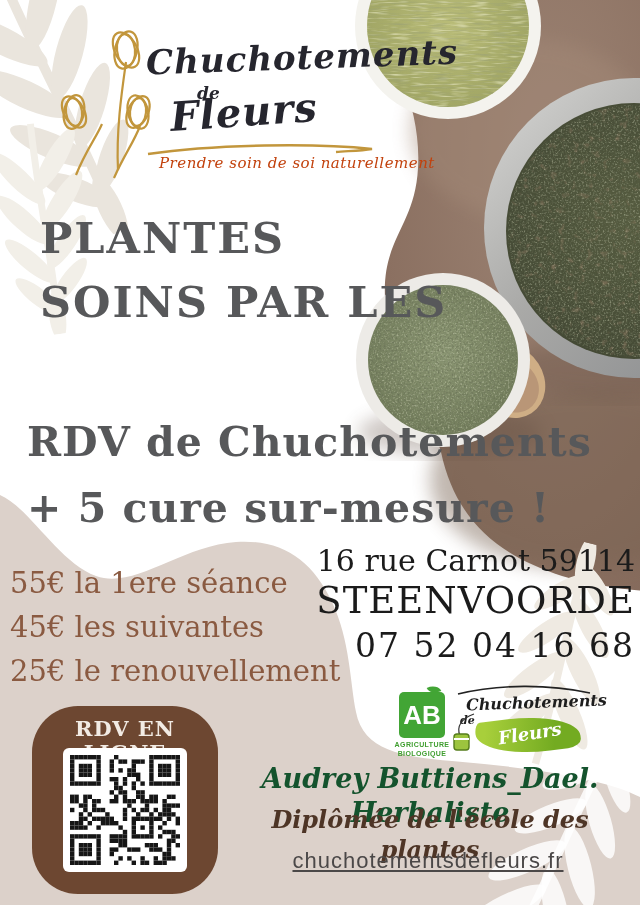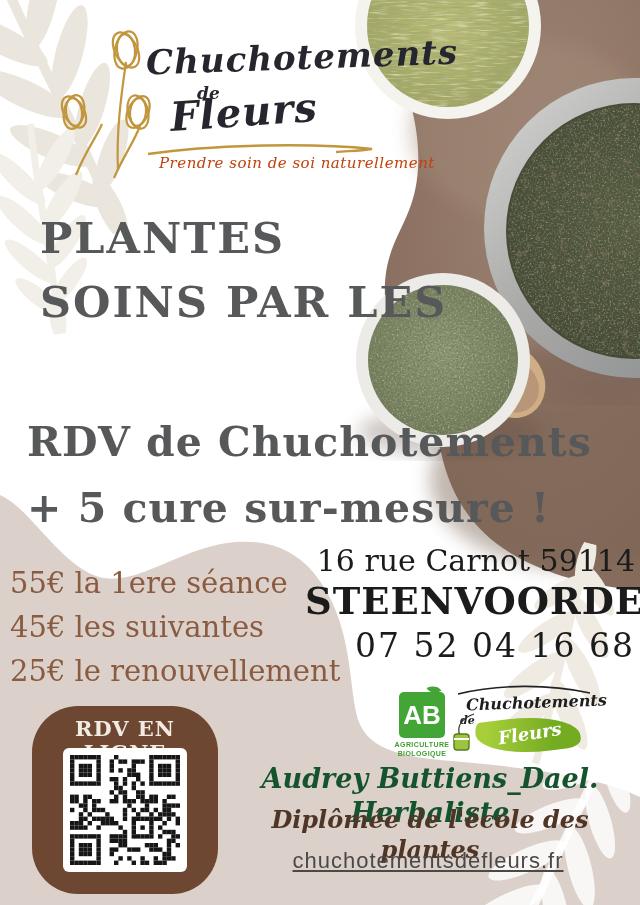--- a/index.html
+++ b/index.html
@@ -35,21 +35,21 @@
   .offer { left:27px; top:409px; font:600 41px/66px "DejaVu Serif", serif;
            color:#57585a; letter-spacing:1px; z-index:3; }
 
   
   .pricing { left:10px; top:561px; font:29px/44px "DejaVu Serif", serif;
              color:#8a5a41; z-index:3; }
 
   
   .contact { left:305px; top:542px; width:330px; text-align:right; color:#1b1b1b; z-index:3; }
   .addr1 { font-size:30px; line-height:37px; }
-  .addr2 { font-size:37px; line-height:44px; font-weight:700; letter-spacing:1px; }
+  .addr2 { font-size:37px; line-height:44px; font-weight:400; letter-spacing:1px; }
   .addr3 { font-size:33px; line-height:46px; letter-spacing:2px; }
 
   
   .qr-wrap { left:32px; top:706px; width:186px; height:188px; background:#6d4731;
              border-radius:46px; z-index:3; }
   .qr-label { margin-top:11px; text-align:center; color:#f2ebe4;
               font:600 21px/24px "DejaVu Serif", serif; letter-spacing:1px; }
   .qr-box { position:absolute; left:31px; top:42px; width:124px; height:124px;
             background:#ffffff; border-radius:6px; }
   .qr-box svg { position:absolute; left:7px; top:7px; }

